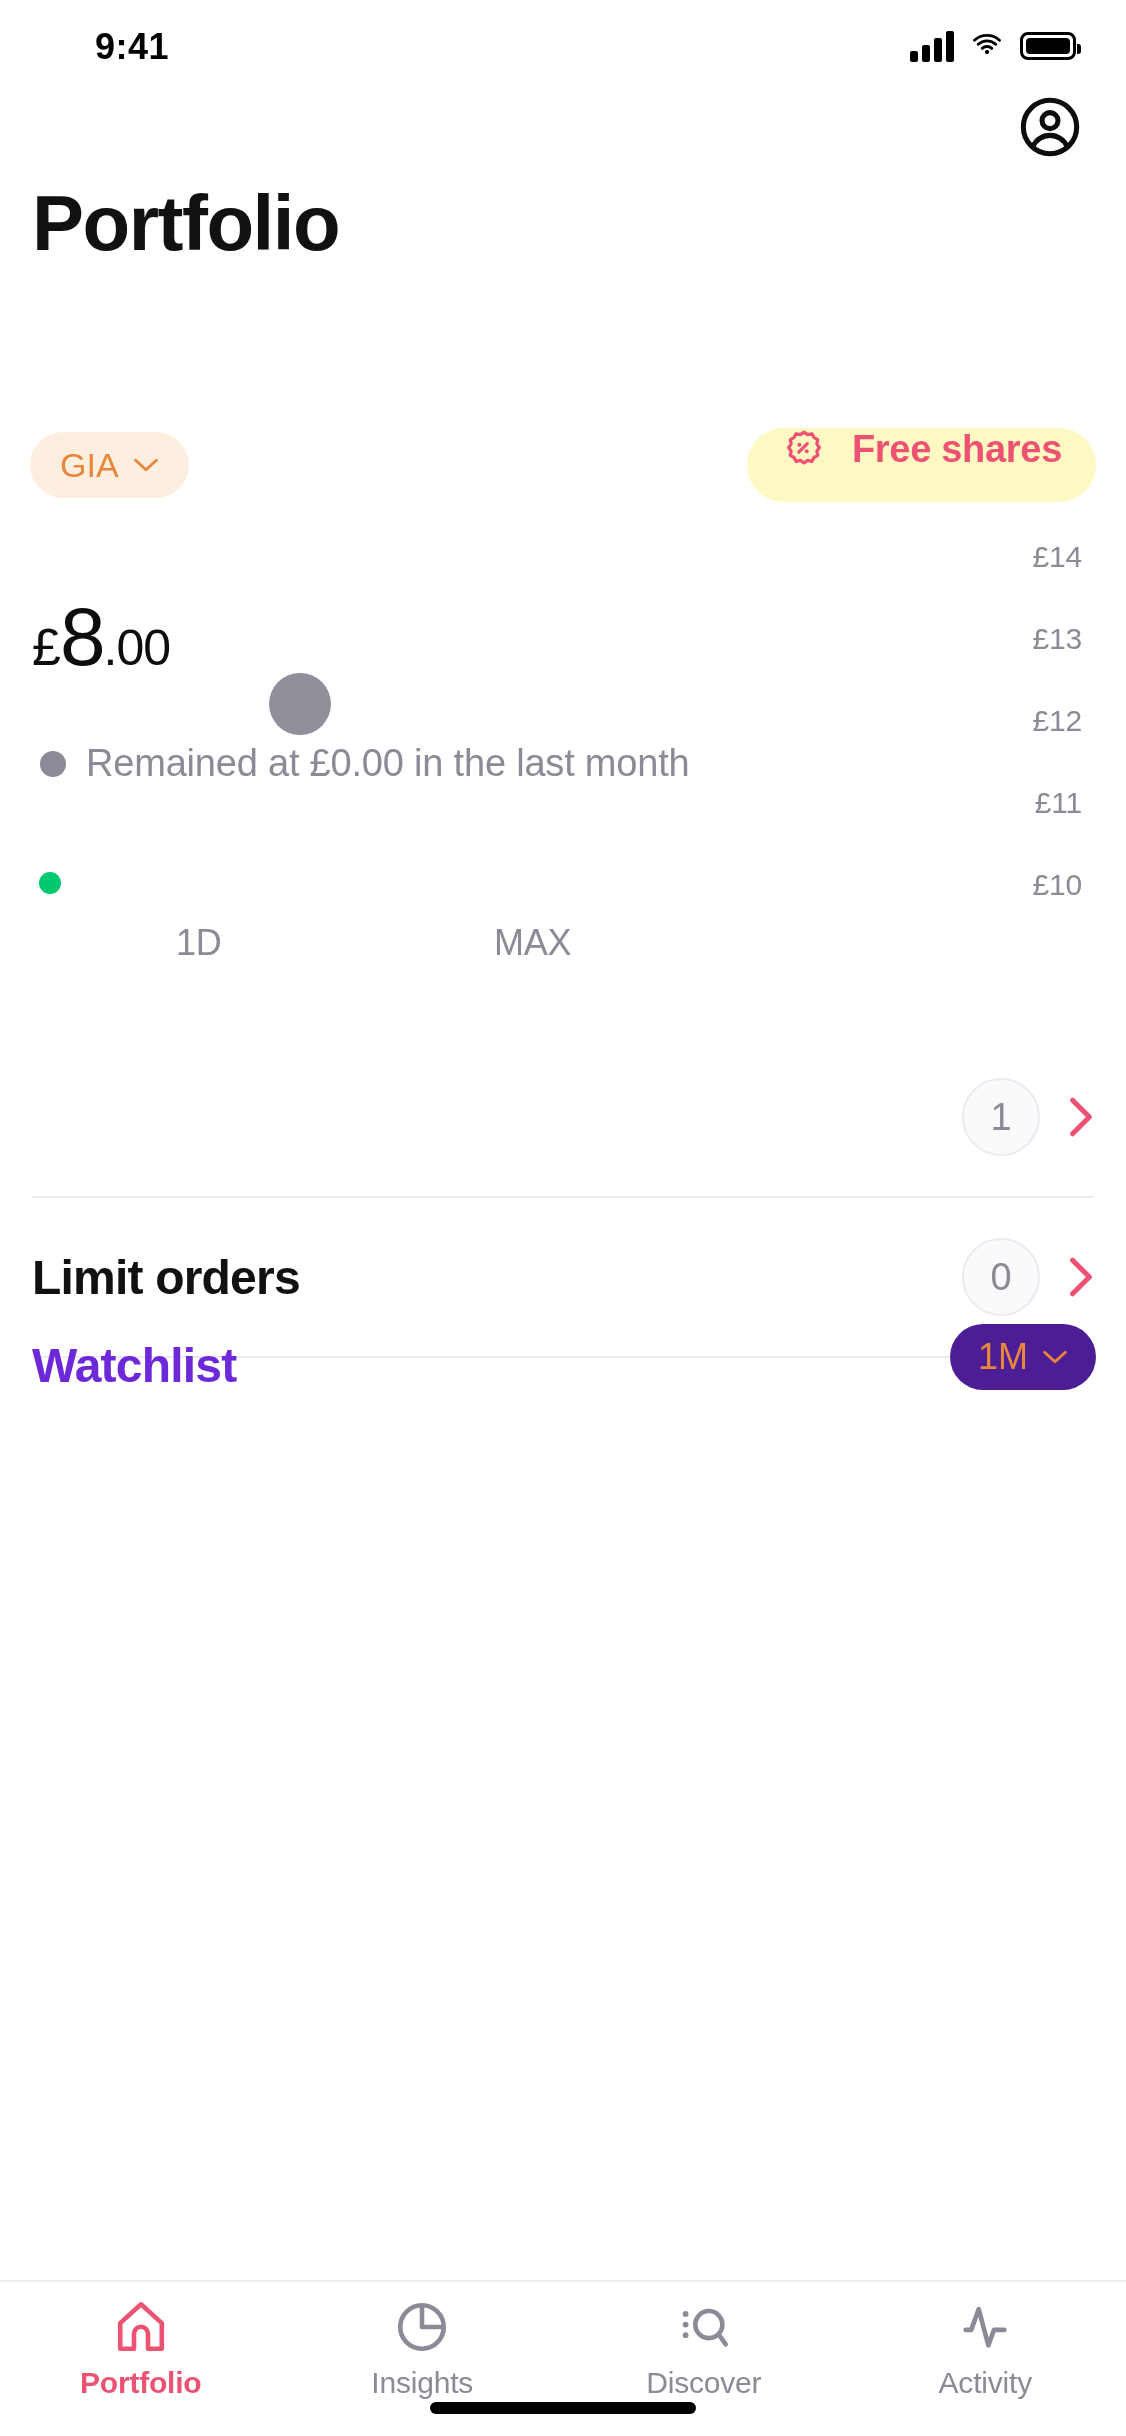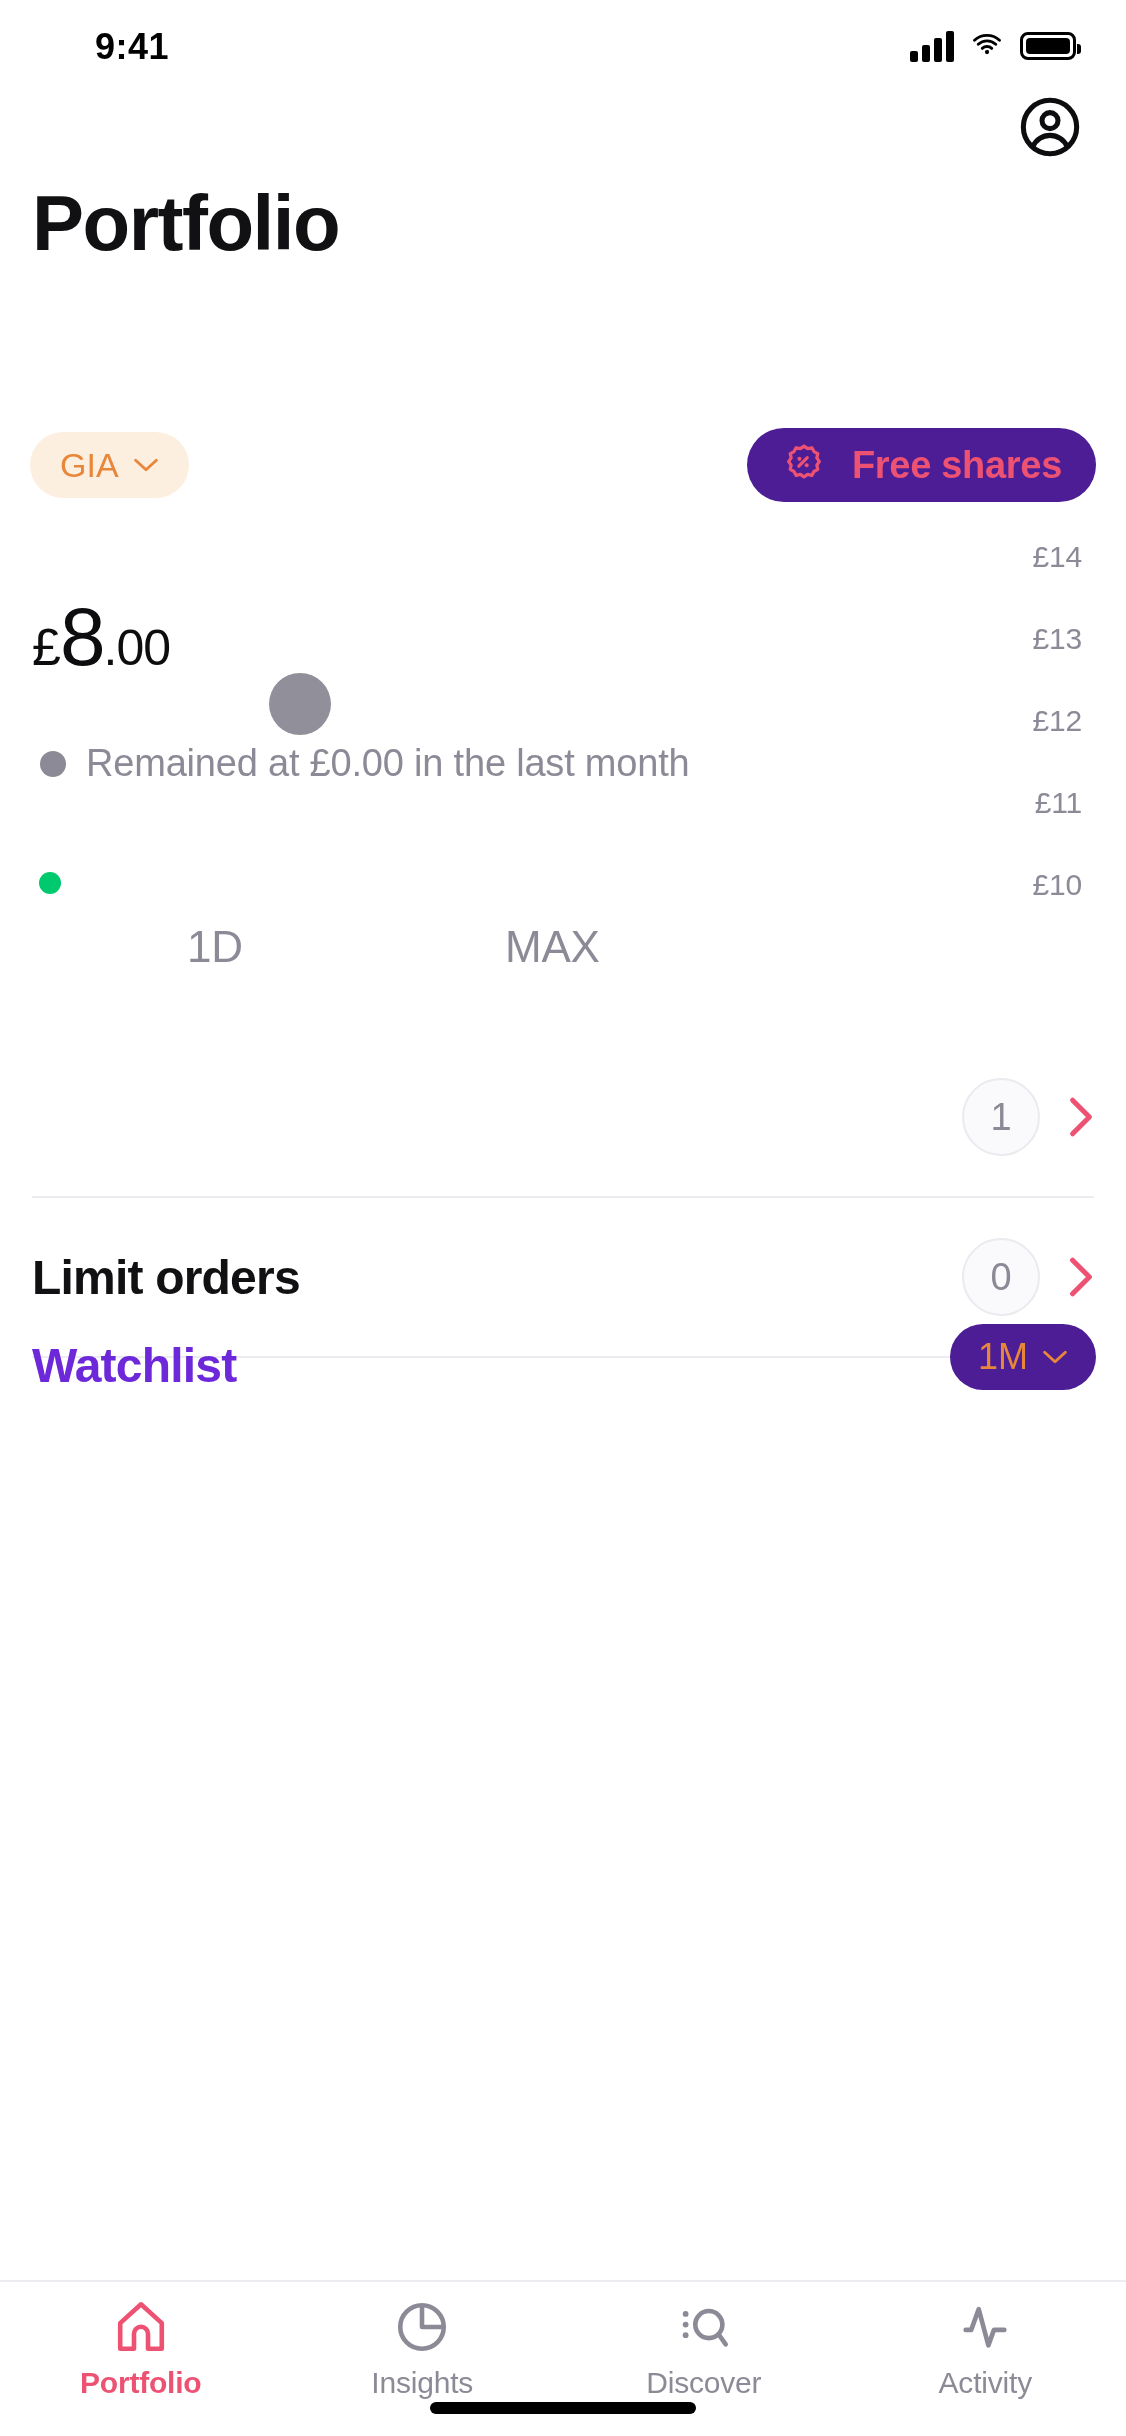--- a/index.html
+++ b/index.html
@@ -52,23 +52,23 @@
     position:absolute; left:30px; top:0;
     display:flex; align-items:center; gap:14px;
     height:66px; padding:0 30px;
     background:#FDEFE0; border-radius:33px;
   }
   .gia-pill .lbl { font-size:34px; color:#E8873A; font-weight:400; }
   .chev-d { width:26px; height:16px; }
 
   .free-shares {
     position:absolute; right:30px; top:-4px;
-    display:flex; align-items:center; gap:25px;
+    display:flex; align-items:flex-start; gap:25px;
     height:74px; padding:0 34px;
-    background:#4c1d95; border-radius:37px;
+    background:#fef9c3; border-radius:37px;
   }
   .free-shares .lbl { font-size:38px; color:#EE5272; font-weight:700; letter-spacing:-0.3px; }
 
   
   .balance {
     position:absolute; left:32px; top:590px;
     color:#0D0D0F; font-weight:300; letter-spacing:-1px;
     display:flex; align-items:baseline;
   }
   .balance .cur { font-size:52px; }
@@ -93,21 +93,21 @@
     position:absolute; width:62px; height:62px; border-radius:50%;
     background:#918F99;
   }
   .marker-small {
     position:absolute; width:22px; height:22px; border-radius:50%;
     background:#00C96E;
   }
 
   .range-row { position:absolute; left:0; top:922px; width:1126px; height:60px; }
   .range-item {
-    position:absolute; font-size:44px; color:#8C8A96; letter-spacing:-0.2px;margin-left:11px;
+    position:absolute; font-size:36px; color:#8C8A96; letter-spacing:-0.2px;
   }
 
   
   .orders { position:absolute; left:0; top:1038px; width:1126px; }
   .order-row {
     position:relative; height:160px;
     display:flex; align-items:center;
     margin:0 32px;
     border-bottom:2px solid #EDEDF1;
   }

